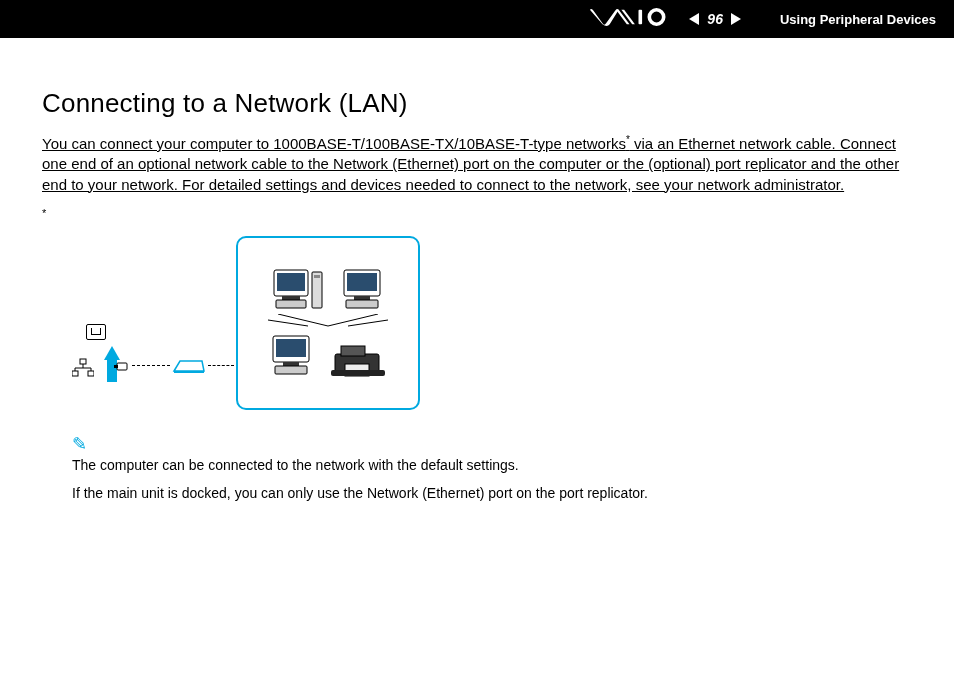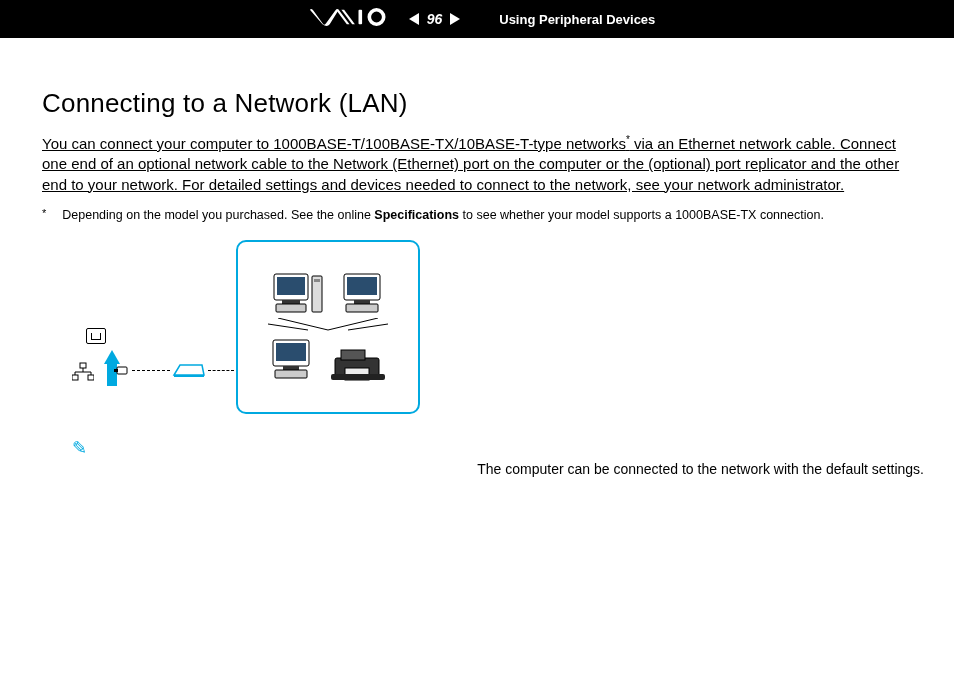--- a/index.html
+++ b/index.html
@@ -13,38 +13,38 @@
     position: relative;
     overflow: hidden;
   }
   .header {
     background: #000;
     height: 38px;
     width: 100%;
     color: #fff;
     display: flex;
     align-items: center;
-    justify-content: center;
+    justify-content: flex-end;
     padding: 0 18px 0 18px;
     box-sizing: border-box;
   }
   .logo svg { height: 18px; }
   .header-right {
     display: flex;
     align-items: center;
     gap: 12px;
     font-size: 13px;
   }
   .page-nav { display: flex; align-items: center; gap: 8px; }
   .page-num { font-style: italic; font-weight: bold; font-size: 14px; }
   .section-title { font-weight: bold; margin-left: 27px; }
   .tri { width:0; height:0; border-top:6px solid transparent; border-bottom:6px solid transparent; }
   .tri.left  { border-right:10px solid #fff; }
   .tri.right { border-left:10px solid #fff; }
-  main { padding: 50px 30px 0 42px; }
+  main { padding: 50px 42px 0 42px; }
   h1 {
     font-weight: 400;
     font-size: 26px;
     margin: 0 0 14px 0;
     letter-spacing: .2px;
   }
   .body-text {
     font-size: 15px;
     line-height: 1.35;
     margin: 0 0 12px 0;
@@ -71,21 +71,21 @@
     border: 2.5px solid #00a9e0;
     border-radius: 10px;
     width: 180px; height: 170px;
     position: relative;
     display:flex; flex-direction:column; align-items:center; justify-content:center;
     gap:6px;
   }
   .row { display:flex; gap:18px; align-items:flex-end; justify-content:center;}
   .note-block { margin: 20px 0 0 30px; font-size: 14px; }
   .pen-icon { color:#00a9e0; font-size:18px; display:block; margin-bottom:2px;}
-  .note-line { margin: 0 0 12px 0; text-align: right; }
+  .note-line { margin: 0 0 12px 0; }
 </style>
 </head>
 <body>
 
 <div class="header">
   <div class="logo">
     <svg viewBox="0 0 200 40" width="110" fill="#fff">
       <path d="M2 4 Q6 0 10 6 L30 34 Q34 40 38 34 L58 6 Q62 0 66 4 L46 36 Q40 44 30 36 Z" fill="#fff"></path>
       <path d="M60 4 L84 36 L90 36 L66 4 Z" fill="#fff"></path>
       <path d="M78 4 L102 36 L96 36 L72 4 Z" fill="#fff"></path>
@@ -105,23 +105,20 @@
 
 <main>
   <h1>Connecting to a Network (LAN)</h1>
 
   <p class="body-text">
     <span>You can connect your computer to 1000BASE-T/100BASE-TX/10BASE-T-type networks</span><sup class="ast">*</sup><span> via an Ethernet network cable. Connect one end of an optional network cable to the Network (Ethernet) port on the computer or the (optional) port replicator and the other end to your network. For detailed settings and devices needed to connect to the network, see your network administrator.</span>
   </p>
 
   <div class="footnote-row">
     <span class="star">*</span>
-    <span class="fn-text">
-      <span>Depending on the model you purchased. See the online </span><b>Specifications</b><span> to see whether your model supports a 1000BASE-TX connection.</span>
-    </span>
   </div>
 
   <div class="figure-wrap">
 
     <div style="display:flex; flex-direction:column; align-items:center; gap:6px; margin-top:60px;">
       <div class="port-box"></div>
       <div style="display:flex; align-items:flex-end; gap:10px;">
         <div>
           <svg width="22" height="20">
             <rect x="8" y="1" width="6" height="5" fill="none" stroke="#000"></rect>
@@ -195,14 +192,15 @@
           <rect x="14" y="24" width="24" height="12" fill="#eee" stroke="#000"></rect>
           <rect x="0" y="30" width="54" height="6" rx="2" fill="#222"></rect>
         </svg>
       </div>
     </div>
   </div>
 
   <div class="note-block">
     <span class="pen-icon">✎</span>
     <p class="note-line">The computer can be connected to the network with the default settings.</p>
+    <p class="note-line">If the main unit is docked, you can only use the Network (Ethernet) port on the port replicator.</p>
   </div>
 </main>
 
 </body></html>

